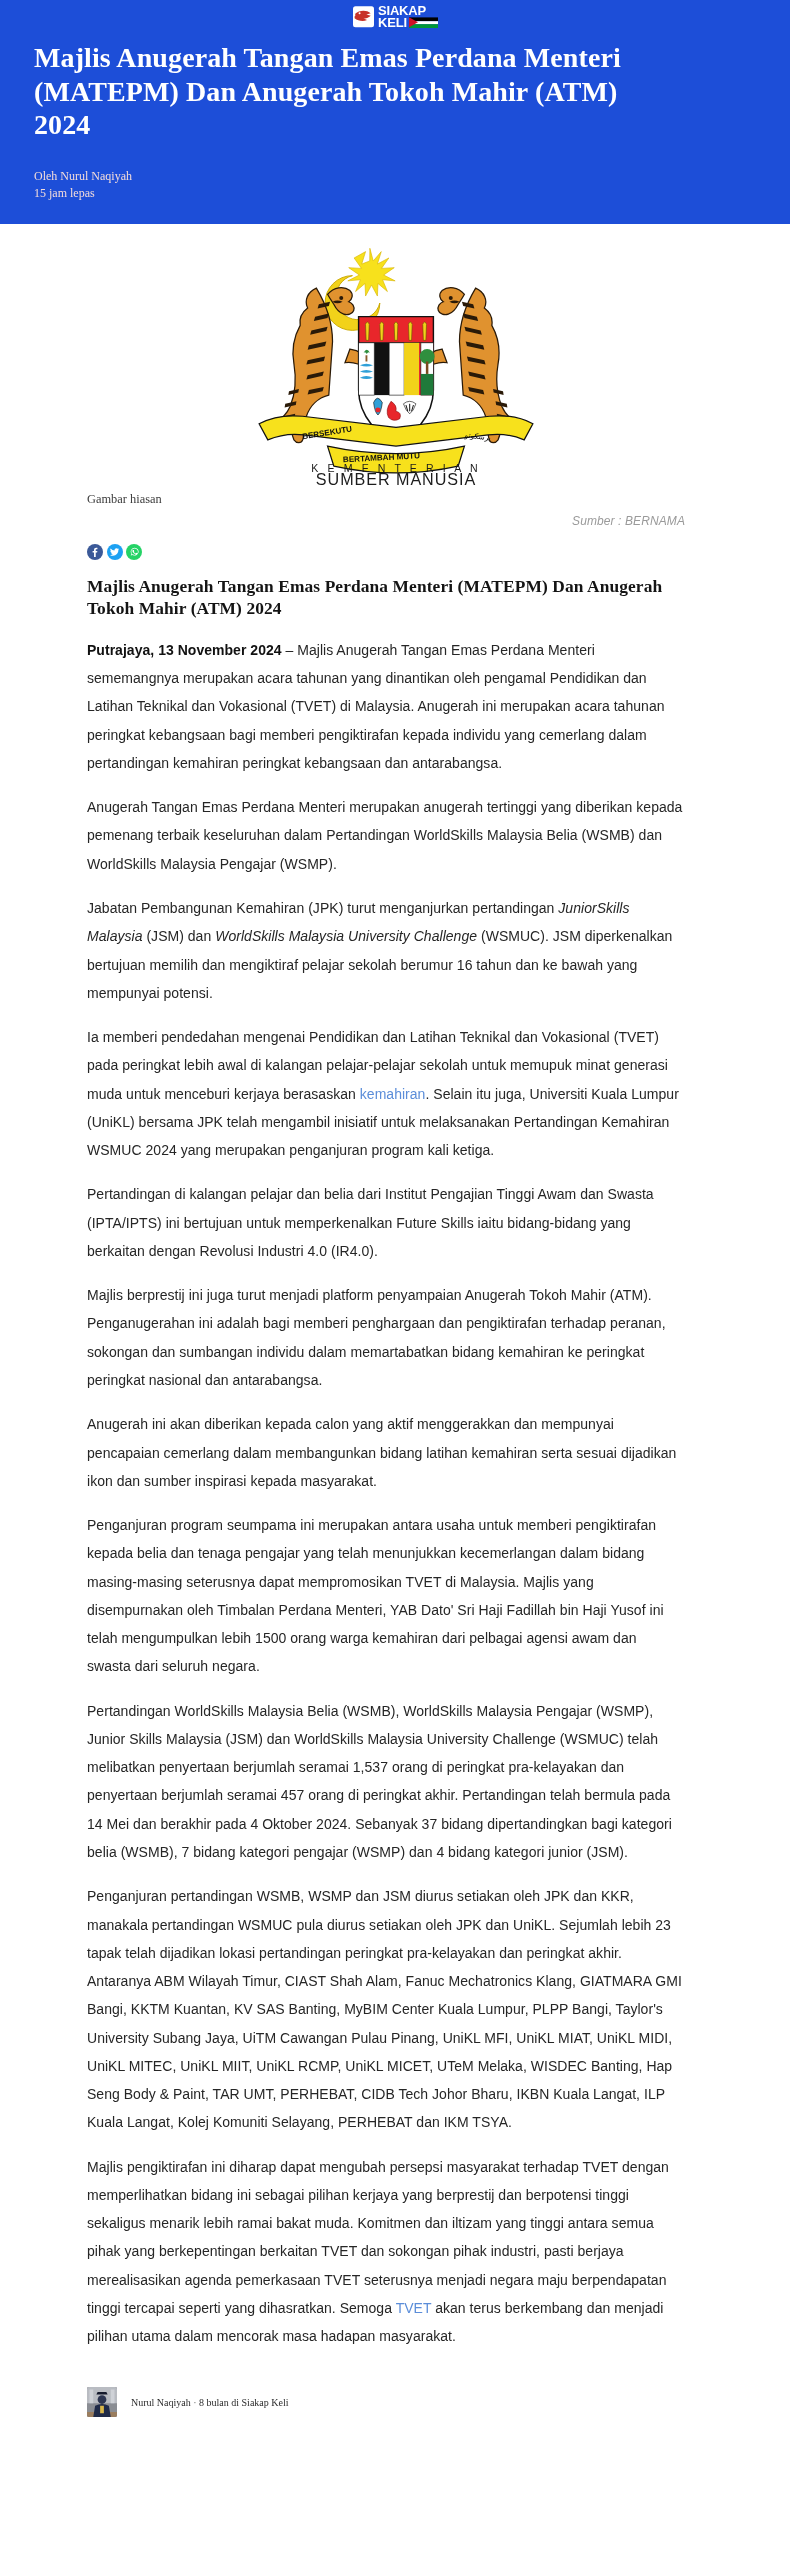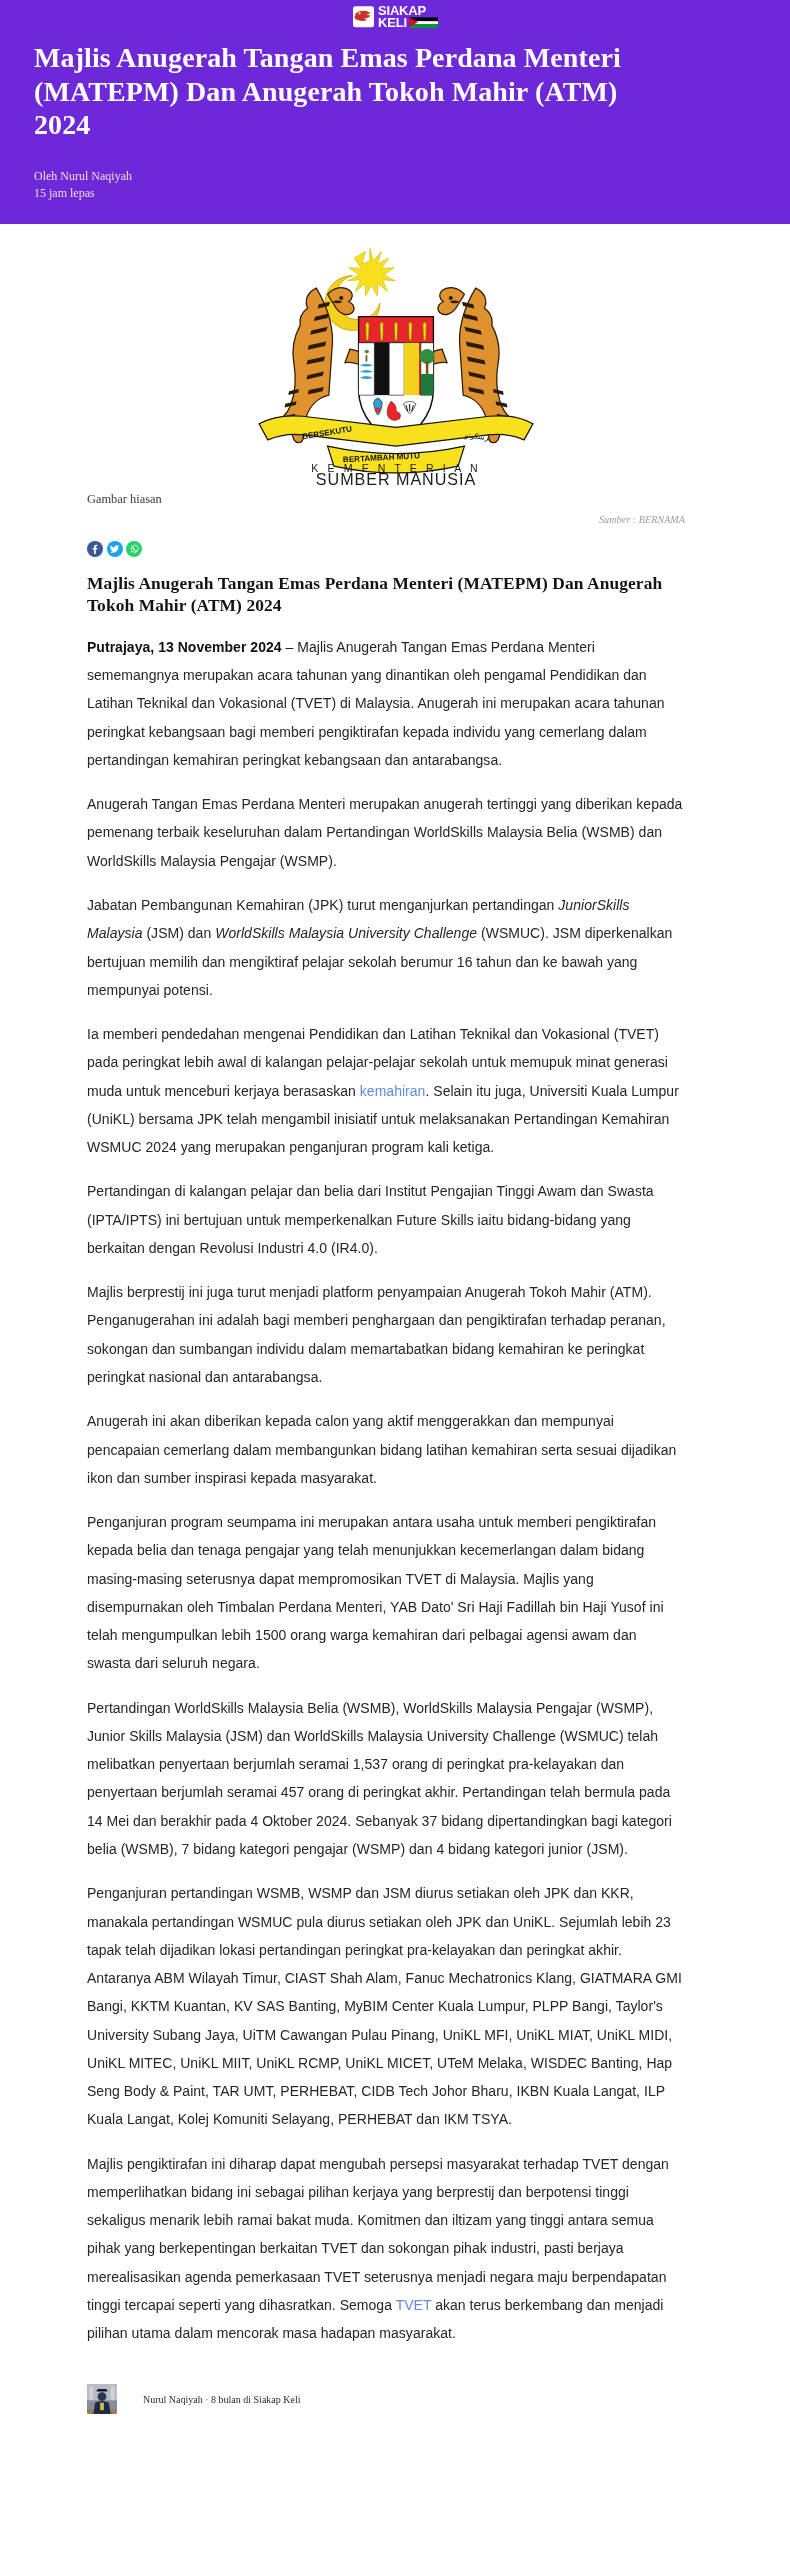--- a/index.html
+++ b/index.html
@@ -7,21 +7,21 @@
   body {
     width: 791px;
     background: #ffffff;
     font-family: "Liberation Sans", sans-serif;
     color: #1a1a1a;
     -webkit-font-smoothing: antialiased;
   }
 
   
   .hero {
-    background: #6d28d9;
+    background: #1d4ed8;
     padding: 0 0 21px 0;
     position: relative;
     width: 100%;
   }
   .brandbar {
     height: 31px;
     display: flex;
     align-items: center;
     justify-content: center;
   }
@@ -125,23 +125,23 @@
     padding: 6.2px 87px 0 87px;
   }
   .figcaption-text {
     font-family: "Liberation Serif", serif;
     font-size: 12.4px;
     color: #3b3b3b;
   }
   .figsource {
     text-align: right;
     padding: 6.2px 106px 0 0;
-    font-family: Liberation Serif, serif;
+    font-family: Liberation Sans, sans-serif;
     font-style: italic;
-    font-size: 10px;
+    font-size: 12px;
     color: #9a9a9a;
     letter-spacing: 0.1px;
   }
 
   
   .share-row {
     padding: 16px 0 0 87px;
     display: flex;
     gap: 3.7px;
     align-items: center;
@@ -187,21 +187,21 @@
     text-decoration: none;
     cursor: pointer;
   }
 
   
   .author-box {
     margin: 37px 0 0 0;
     padding: 0 0 34px 87px;
     display: flex;
     align-items: center;
-    gap: 26px;
+    gap: 14px;
   }
   .avatar {
     width: 30px; height: 30px;
     border-radius: 1.9px;
     overflow: hidden;
     flex: none;
     background: #6d6f75;
     position: relative;
   }
   .avatar svg { display:block; width: 100%; height: 100%; }

